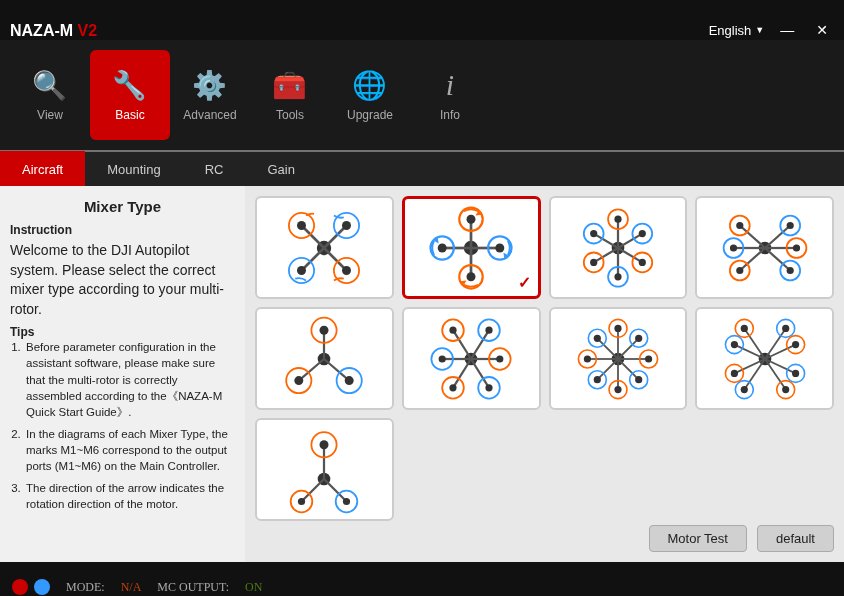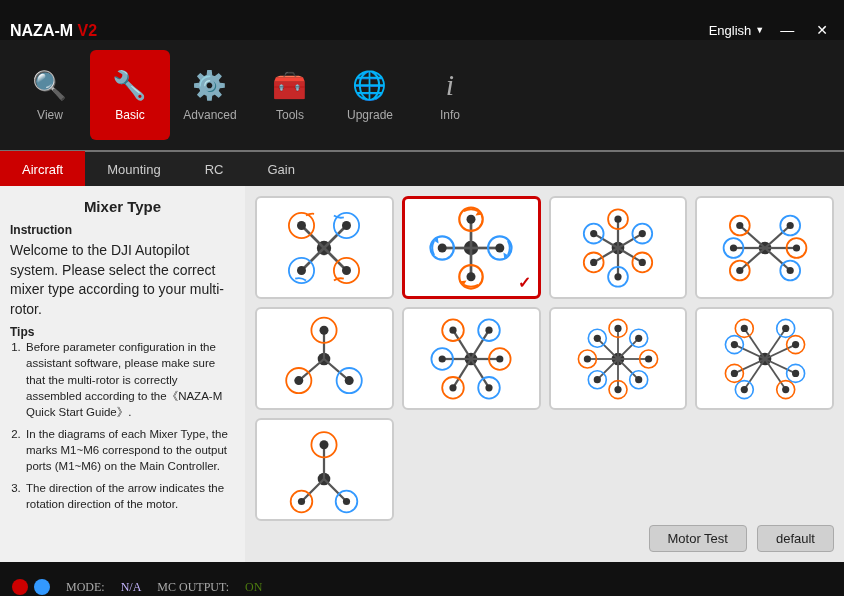--- a/index.html
+++ b/index.html
@@ -158,21 +158,21 @@
       padding: 0 12px;
       gap: 16px;
       font-size: 12px;
       font-family: Liberation Serif, serif;
     }
     .status-dots { display: flex; gap: 6px; }
     .dot { width: 16px; height: 16px; border-radius: 50%; }
     .dot-red { background: #cc0000; }
     .dot-blue { background: #3399ff; }
     .status-label { color: #aaa; }
-    .status-value { color: #c4b5fd; }
+    .status-value { color: #c2410c; }
     .status-value.on { color: #4d7c0f; }
   </style>
 </head>
 <body>
 
 <div class="title-bar">
   <div class="title-text">
     NAZA-M <span>V2</span>
   </div>
   <div class="title-controls">

